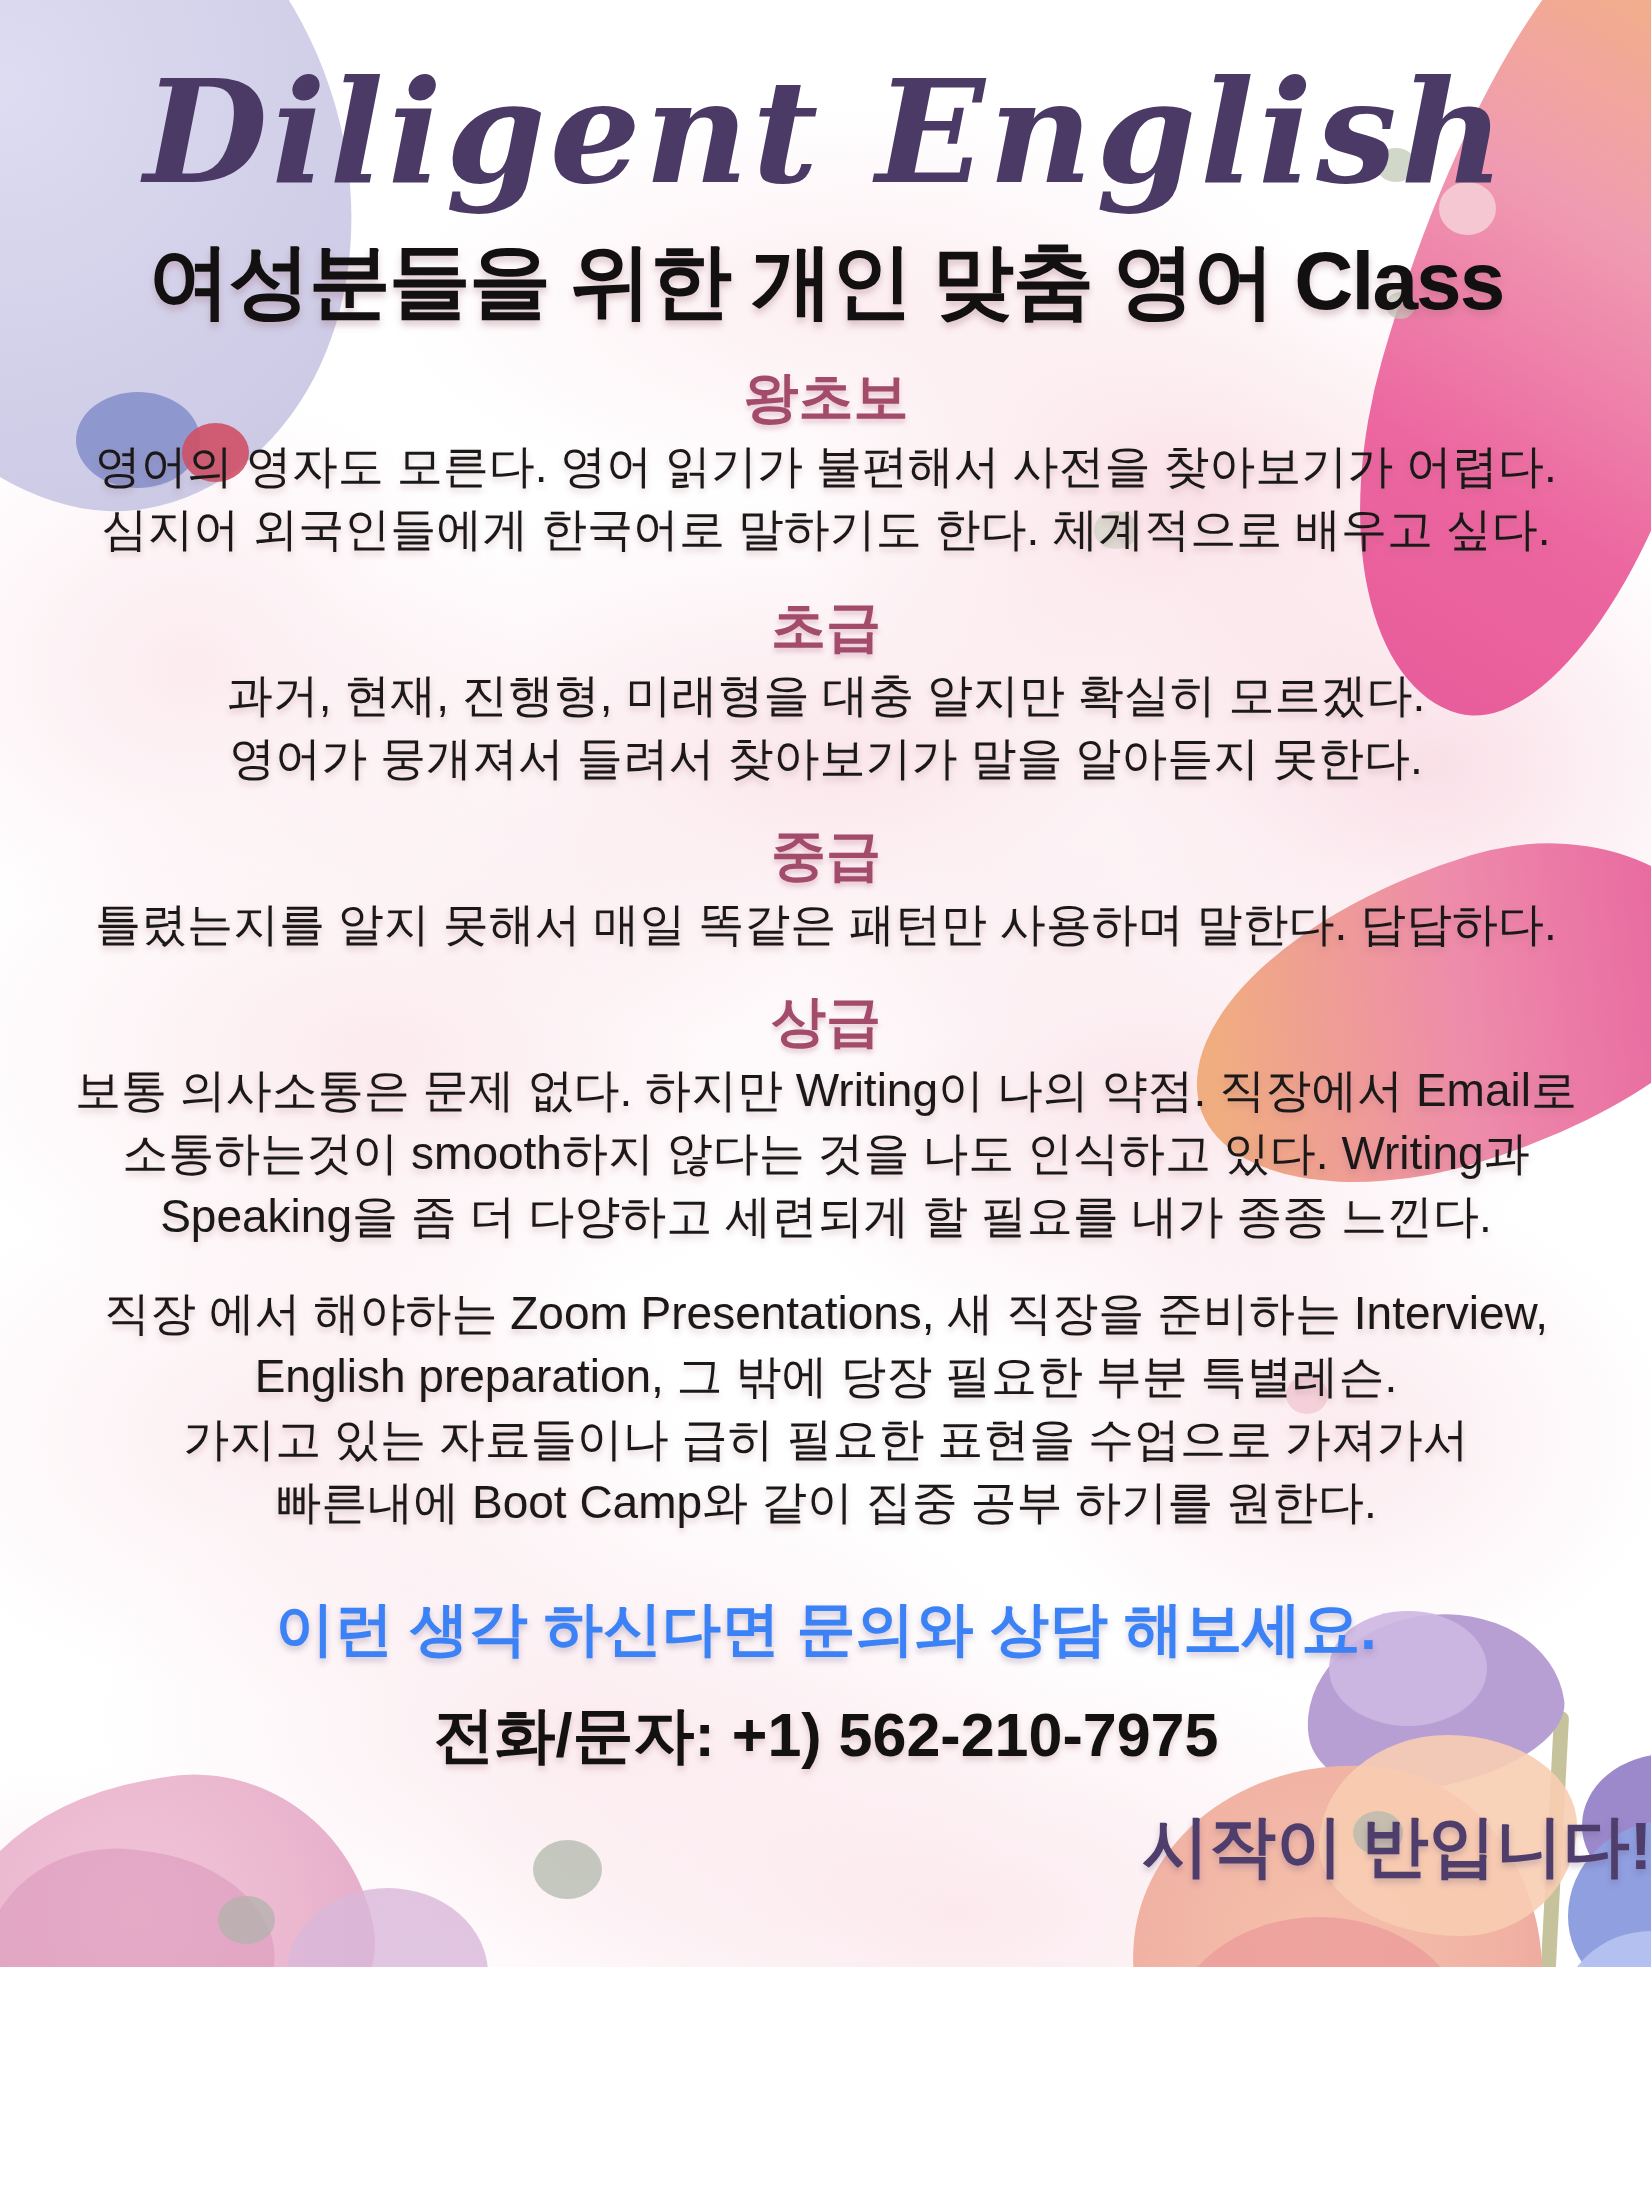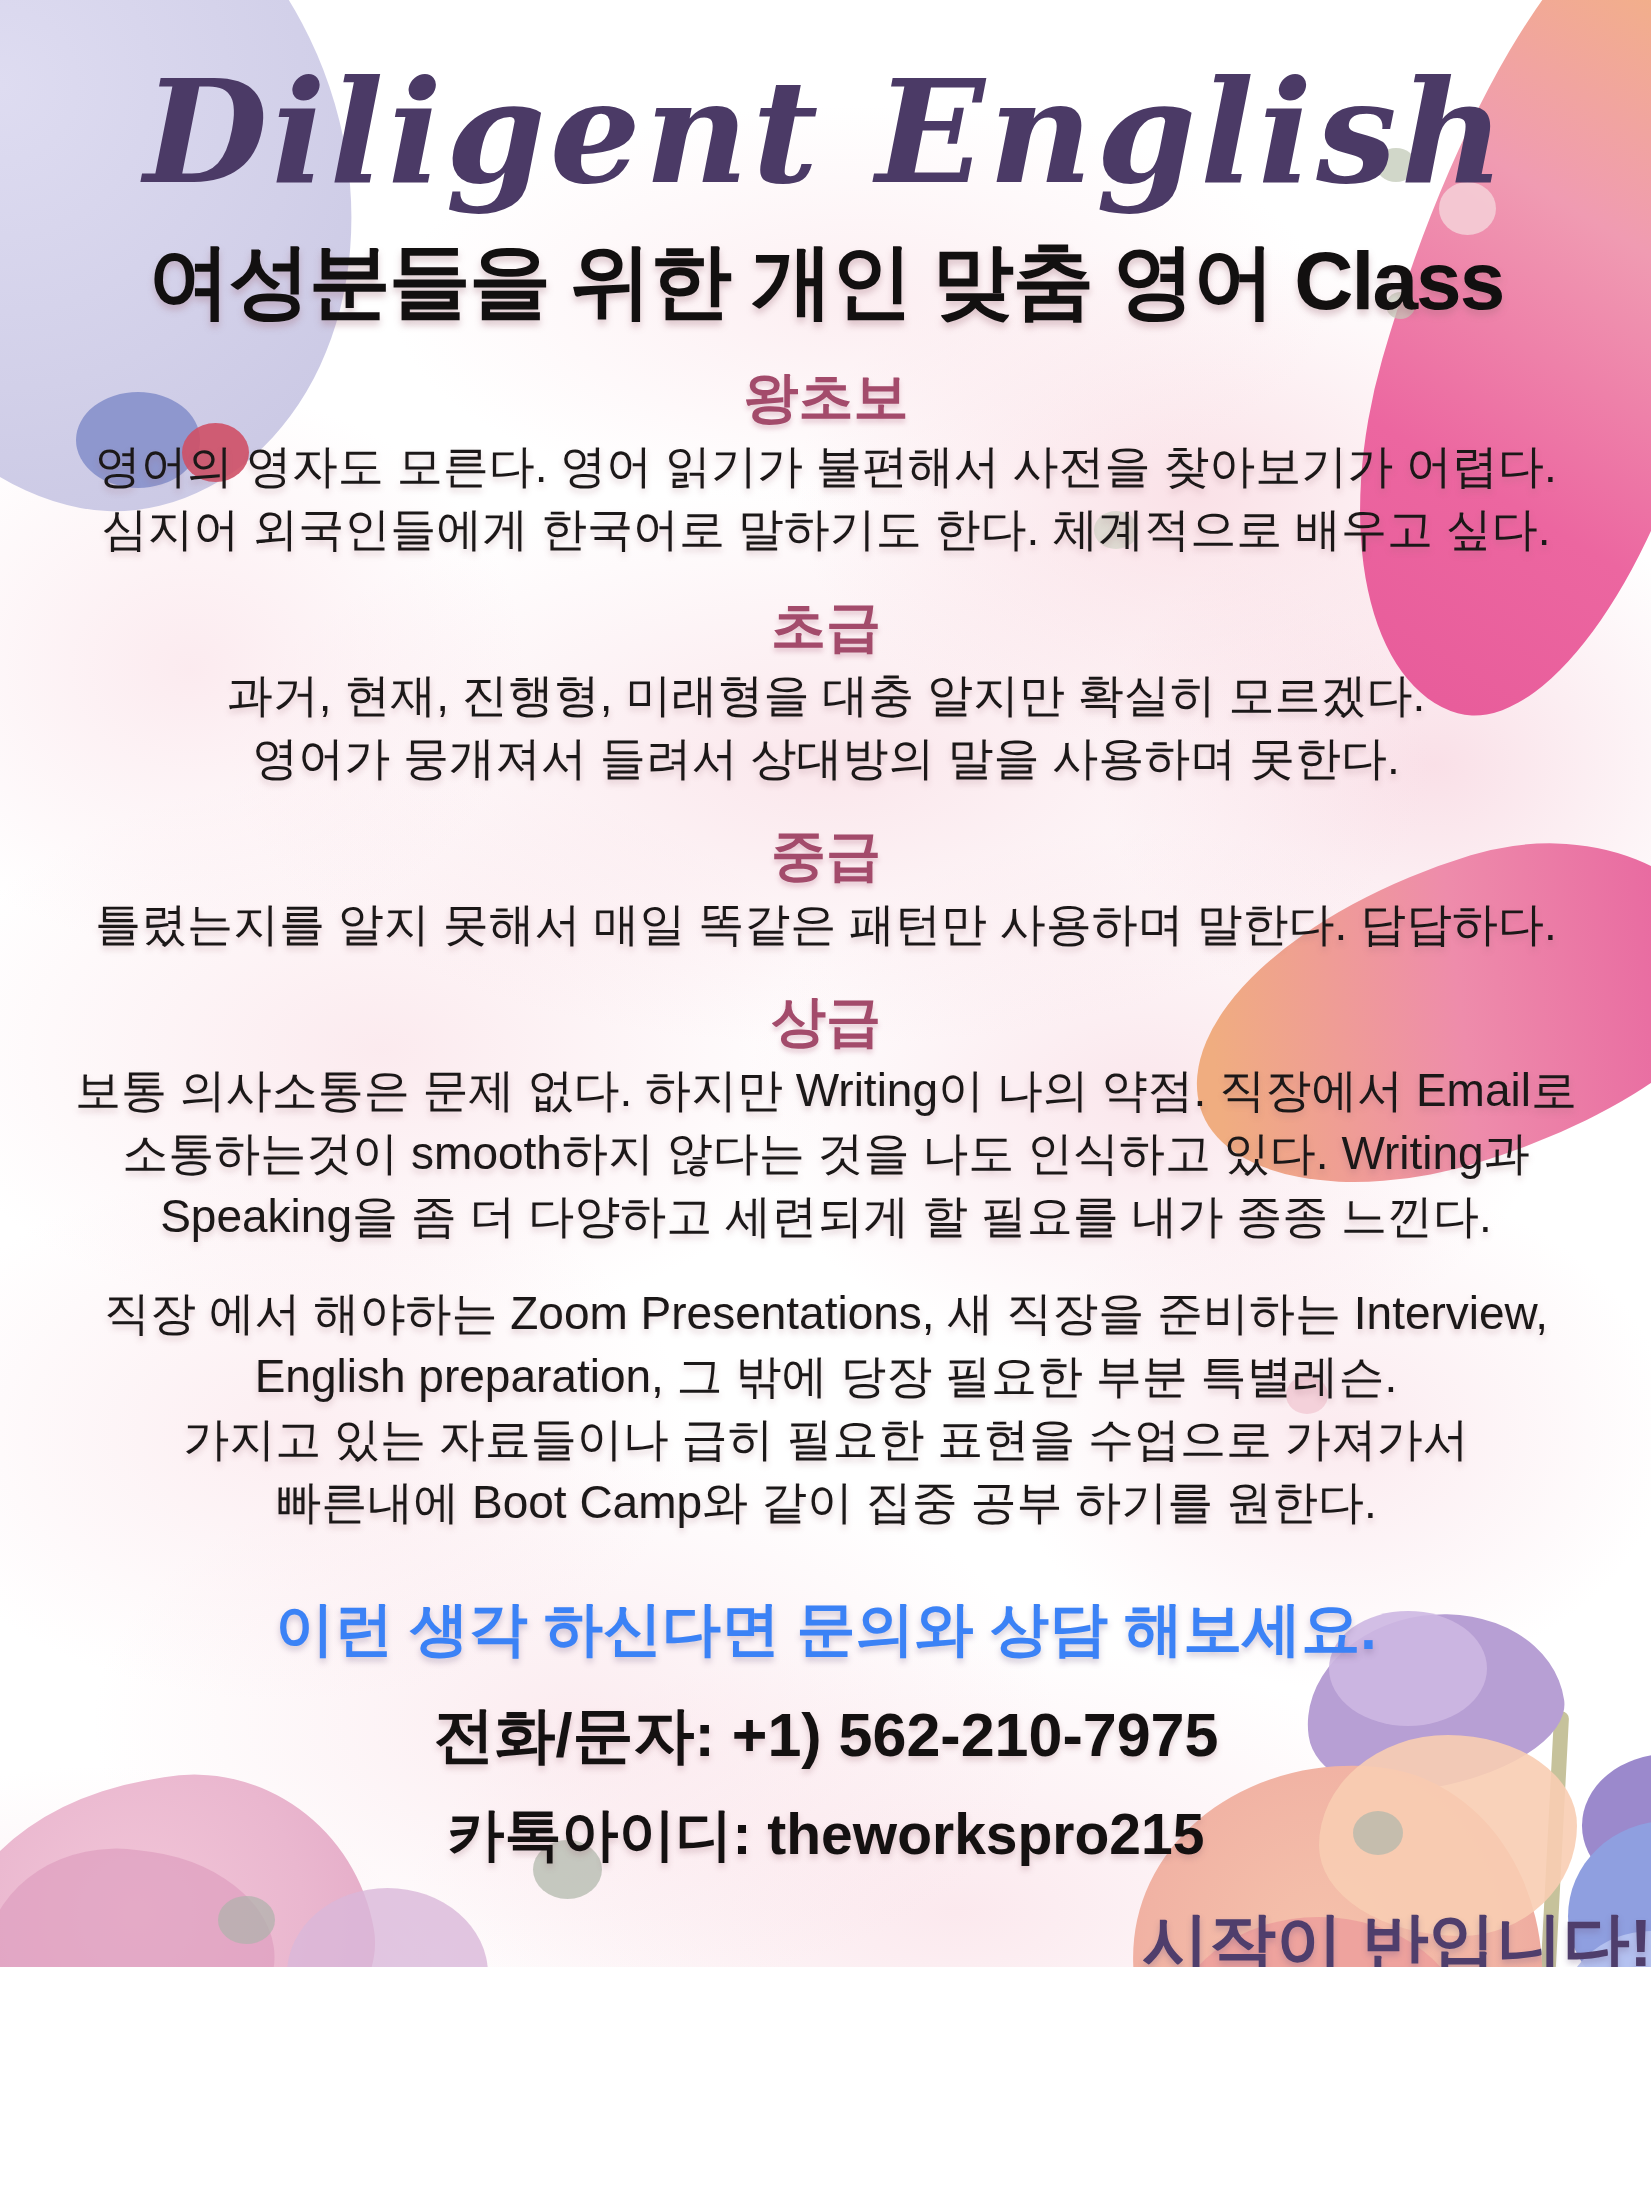--- a/index.html
+++ b/index.html
@@ -222,21 +222,21 @@
 
     <section class="level">
       <h3 class="level-title">왕초보</h3>
       <p class="line">영어의 영자도 모른다. 영어 읽기가 불편해서 사전을 찾아보기가 어렵다.</p>
       <p class="line">심지어 외국인들에게 한국어로 말하기도 한다. 체계적으로 배우고 싶다.</p>
     </section>
 
     <section class="level">
       <h3 class="level-title">초급</h3>
       <p class="line">과거, 현재, 진행형, 미래형을 대충 알지만 확실히 모르겠다.</p>
-      <p class="line">영어가 뭉개져서 들려서 상대방의 말을 사용하며 못한다.</p>
+      <p class="line">영어가 뭉개져서 들려서 찾아보기가 말을 알아듣지 못한다.</p>
     </section>
 
     <section class="level">
       <h3 class="level-title">중급</h3>
       <p class="line">틀렸는지를 알지 못해서 매일 똑같은 패턴만 사용하며 말한다. 답답하다.</p>
     </section>
 
     <section class="level">
       <h3 class="level-title">상급</h3>
       <p class="line">보통 의사소통은 문제 없다. 하지만 Writing이 나의 약점. 직장에서 Email로</p>
@@ -246,18 +246,17 @@
 
     <section class="level">
       <p class="line">직장 에서 해야하는 Zoom Presentations, 새 직장을 준비하는 Interview,</p>
       <p class="line">English preparation, 그 밖에 당장 필요한 부분 특별레슨.</p>
       <p class="line">가지고 있는 자료들이나 급히 필요한 표현을 수업으로 가져가서</p>
       <p class="line">빠른내에 Boot Camp와 같이 집중 공부 하기를 원한다.</p>
     </section>
 
     <p class="cta-prompt">이런 생각 하신다면 문의와 상담 해보세요.</p>
     <p class="contact-phone">전화/문자: +1) 562-210-7975</p>
-    <p class="contact-kakao">카톡아이디: theworkspro215</p>
     <p class="cta-closing">시작이 반입니다!</p>
   </div>
 
 </div>
 
 
 </body></html>

